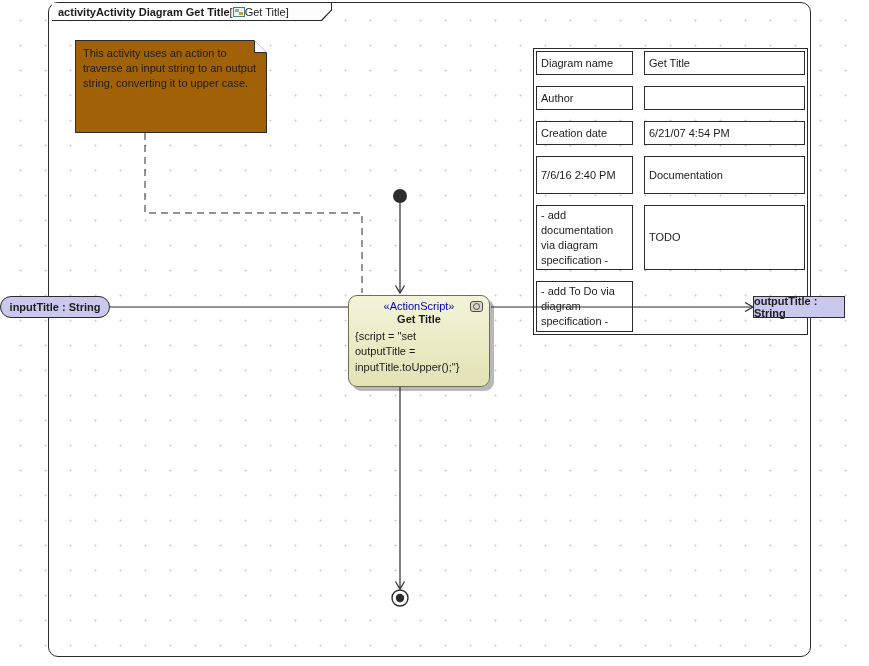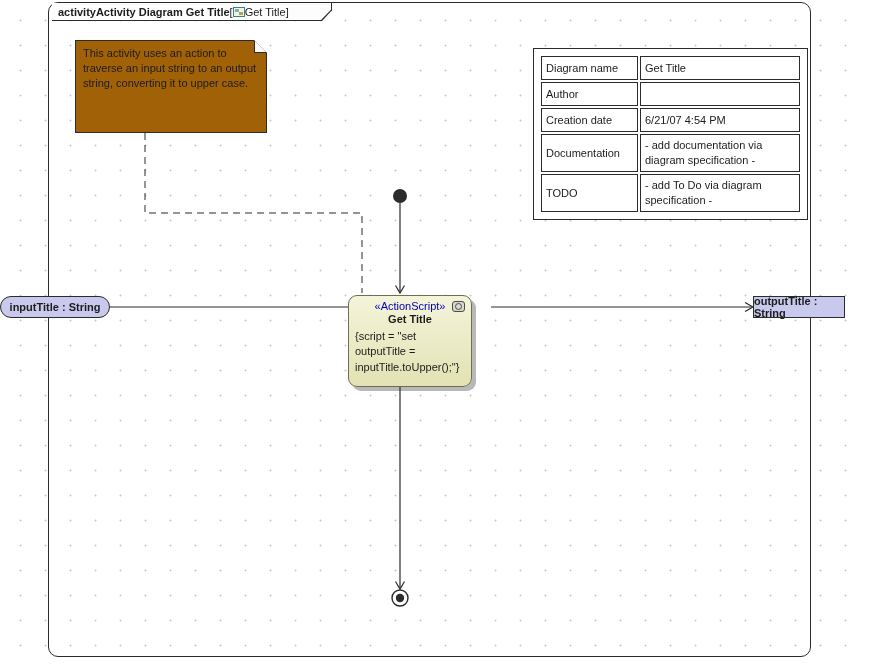--- a/index.html
+++ b/index.html
@@ -55,31 +55,31 @@
     clip-path: polygon(0 0, calc(100% - 12.4px) 0, 100% 12.4px, 100% 100%, 0 100%);
     box-sizing:border-box; padding:5px 8px 4px 7px; line-height:1.38;
   }
   .note-fold{
     position:absolute; right:0; top:0; width:13px; height:13px; box-sizing:border-box;
     border-left:1px solid #2b2b2b; border-bottom:1px solid #2b2b2b; background:#fafafa;
   }
   
   .info-table{
     position:absolute; left:533px; top:48px; width:275px; box-sizing:border-box;
-    border:1px solid #2b2b2b; padding:7px;
-    display:grid; grid-template-columns:97px 1fr; gap:2px;
+    border:1px solid #2b2b2b; padding:2px;
+    display:grid; grid-template-columns:97px 1fr; gap:11px;
   }
   .cell{
     border:1px solid #2b2b2b; background:#ffffff; padding:2px 4px;
     display:flex; align-items:center; min-height:18px; line-height:1.35;
   }
   .cell.tall{min-height:32px;}
   
   .action-node{
-    position:absolute; left:348px; top:295px; width:124px; height:92px; box-sizing:border-box;
+    position:absolute; left:348px; top:295px; width:142px; height:92px; box-sizing:border-box;
     border:1px solid #6e6e52; border-radius:9px;
     background:linear-gradient(180deg,#f4f4da 0%, #e2e2b4 100%);
     box-shadow:4px 4px 0 rgba(125,125,125,0.55);
   }
   .action-stereotype{
     margin-top:4px; text-align:center; color:#0000bb;
   }
   .action-name{
     text-align:center; font-weight:bold; margin-top:1px;
   }
@@ -131,20 +131,21 @@
     <div class="note-fold"></div>
   </div>
 
   <div class="info-table">
     <div class="cell">Diagram name</div>
     <div class="cell">Get Title</div>
     <div class="cell">Author</div>
     <div class="cell"></div>
     <div class="cell">Creation date</div>
     <div class="cell">6/21/07 4:54 PM</div>
+    <div class="cell">7/6/16 2:40 PM</div>
     <div class="cell tall">Documentation</div>
     <div class="cell tall">- add documentation via diagram specification -</div>
     <div class="cell tall">TODO</div>
     <div class="cell tall">- add To Do via diagram specification -</div>
   </div>
 
   <div class="action-node">
     <div class="action-stereotype">«ActionScript»</div>
     <div class="as-icon"></div>
     <div class="action-name">Get Title</div>

